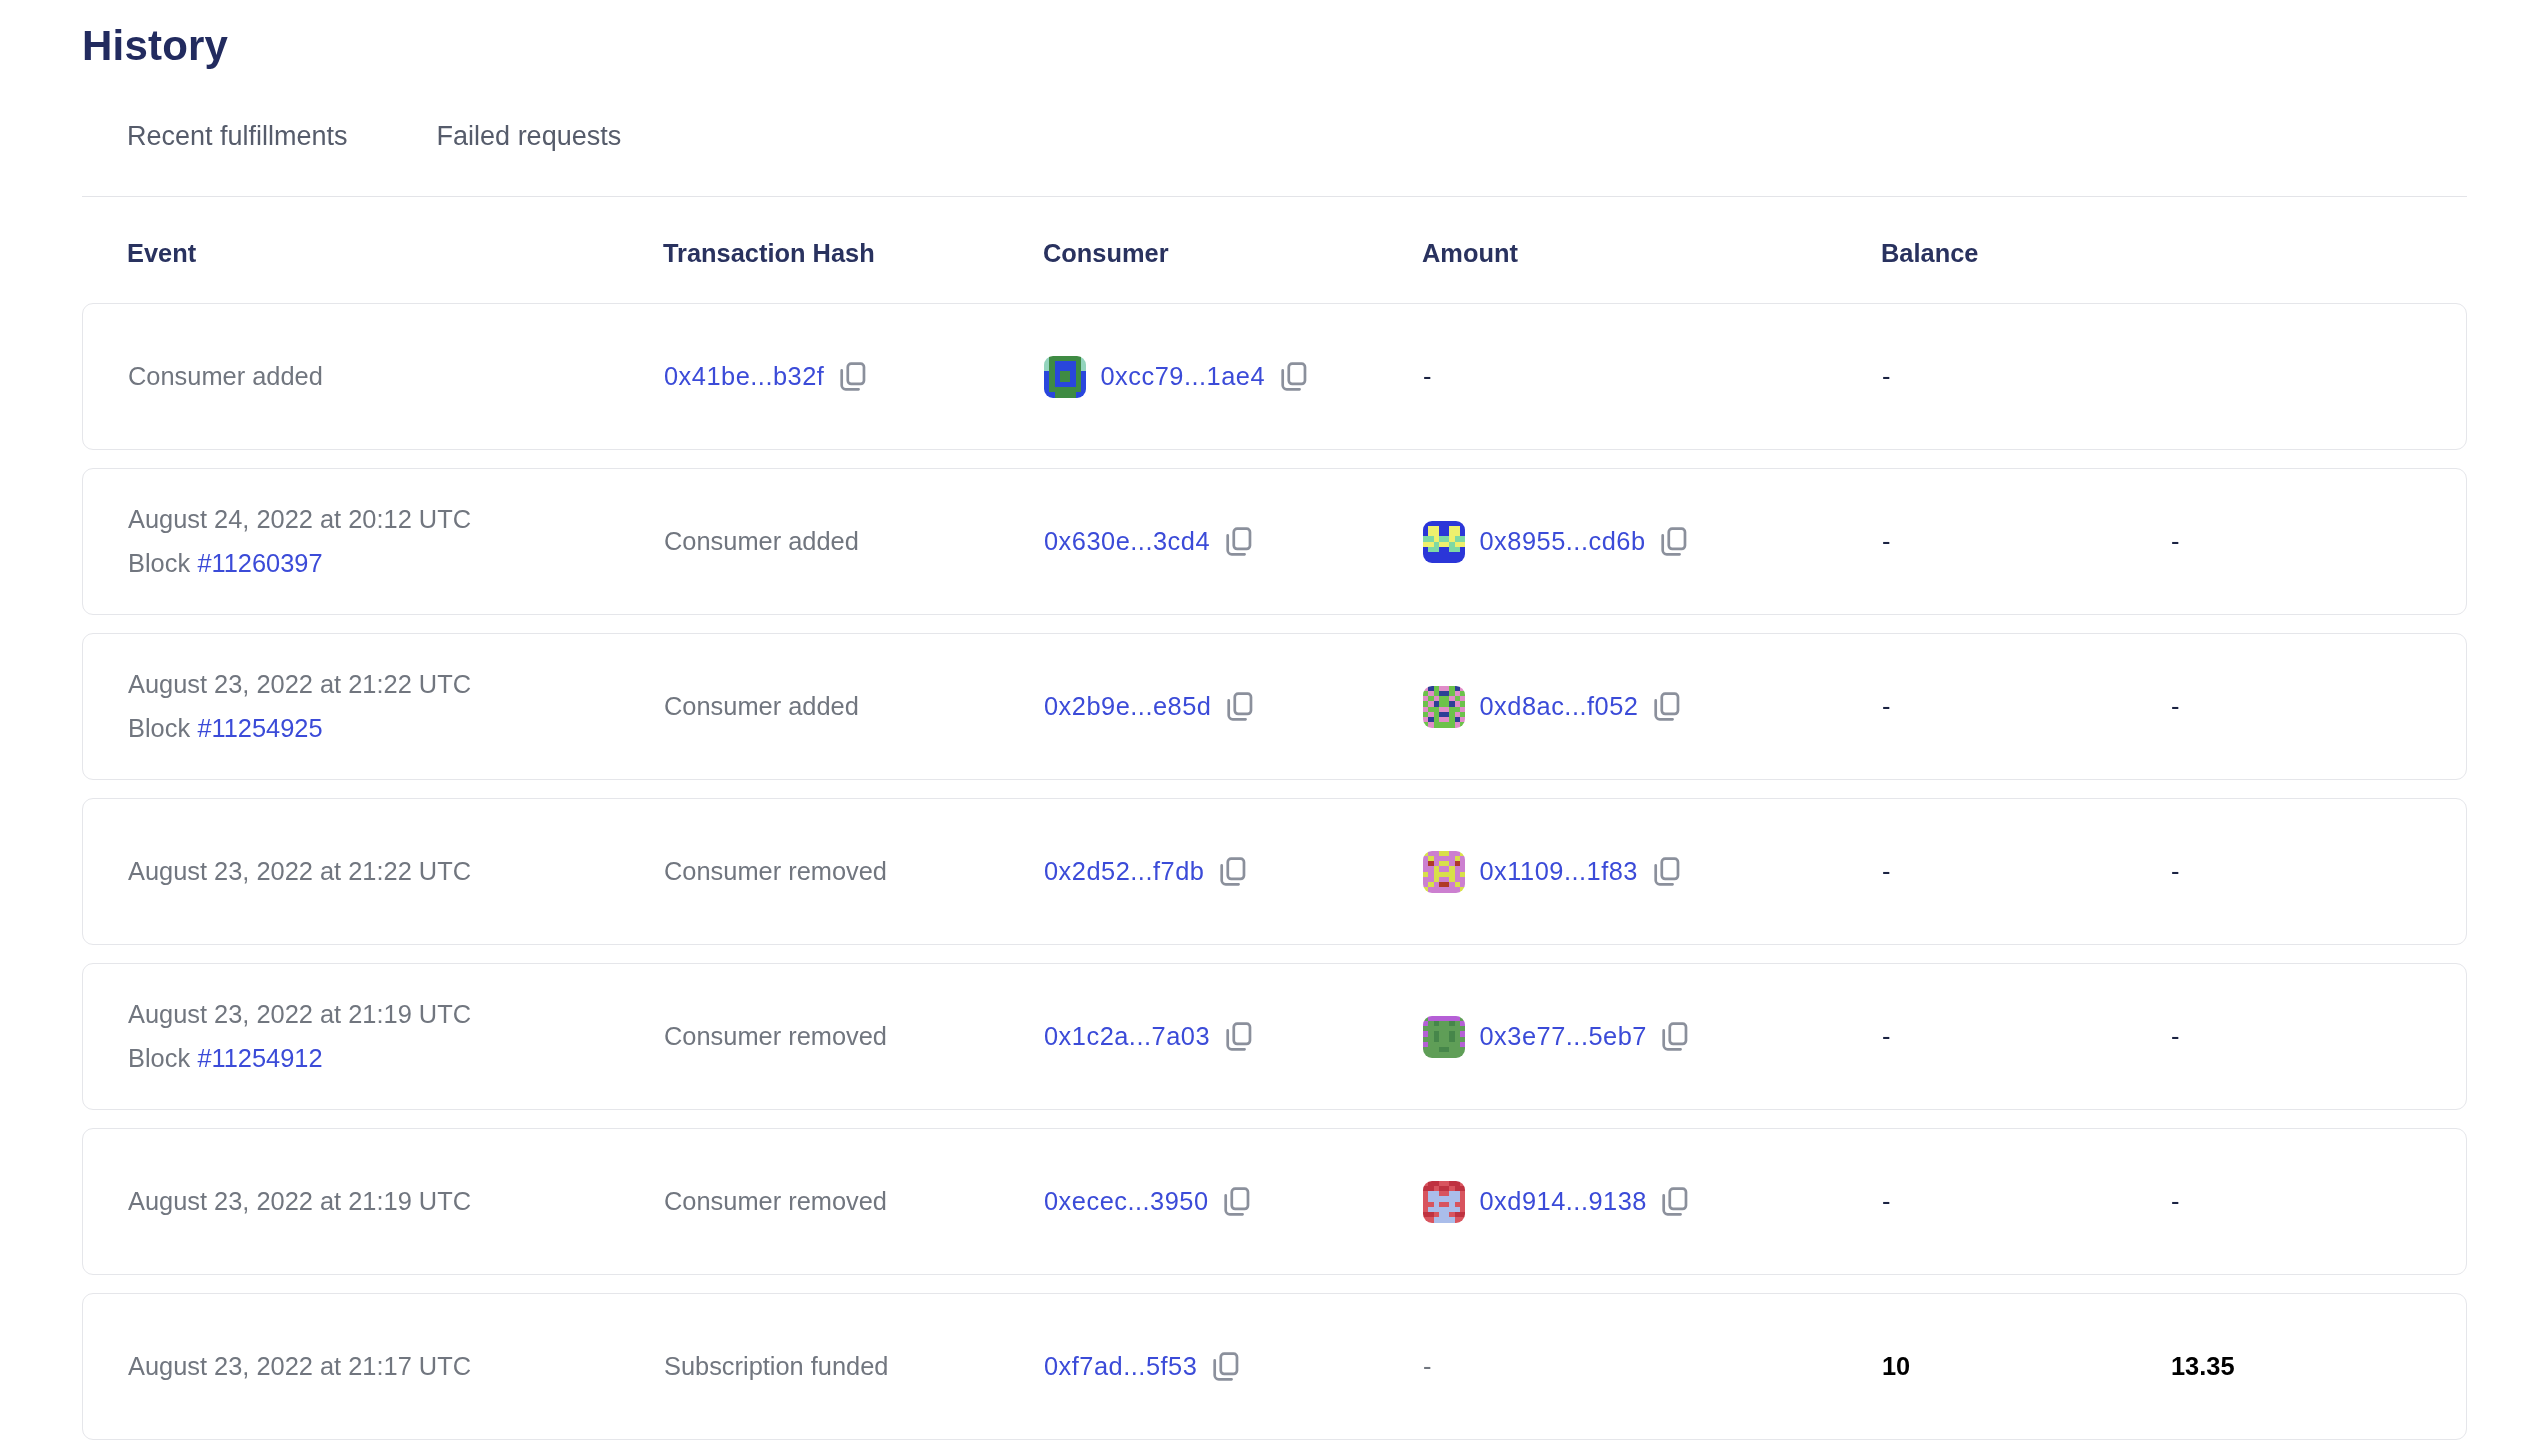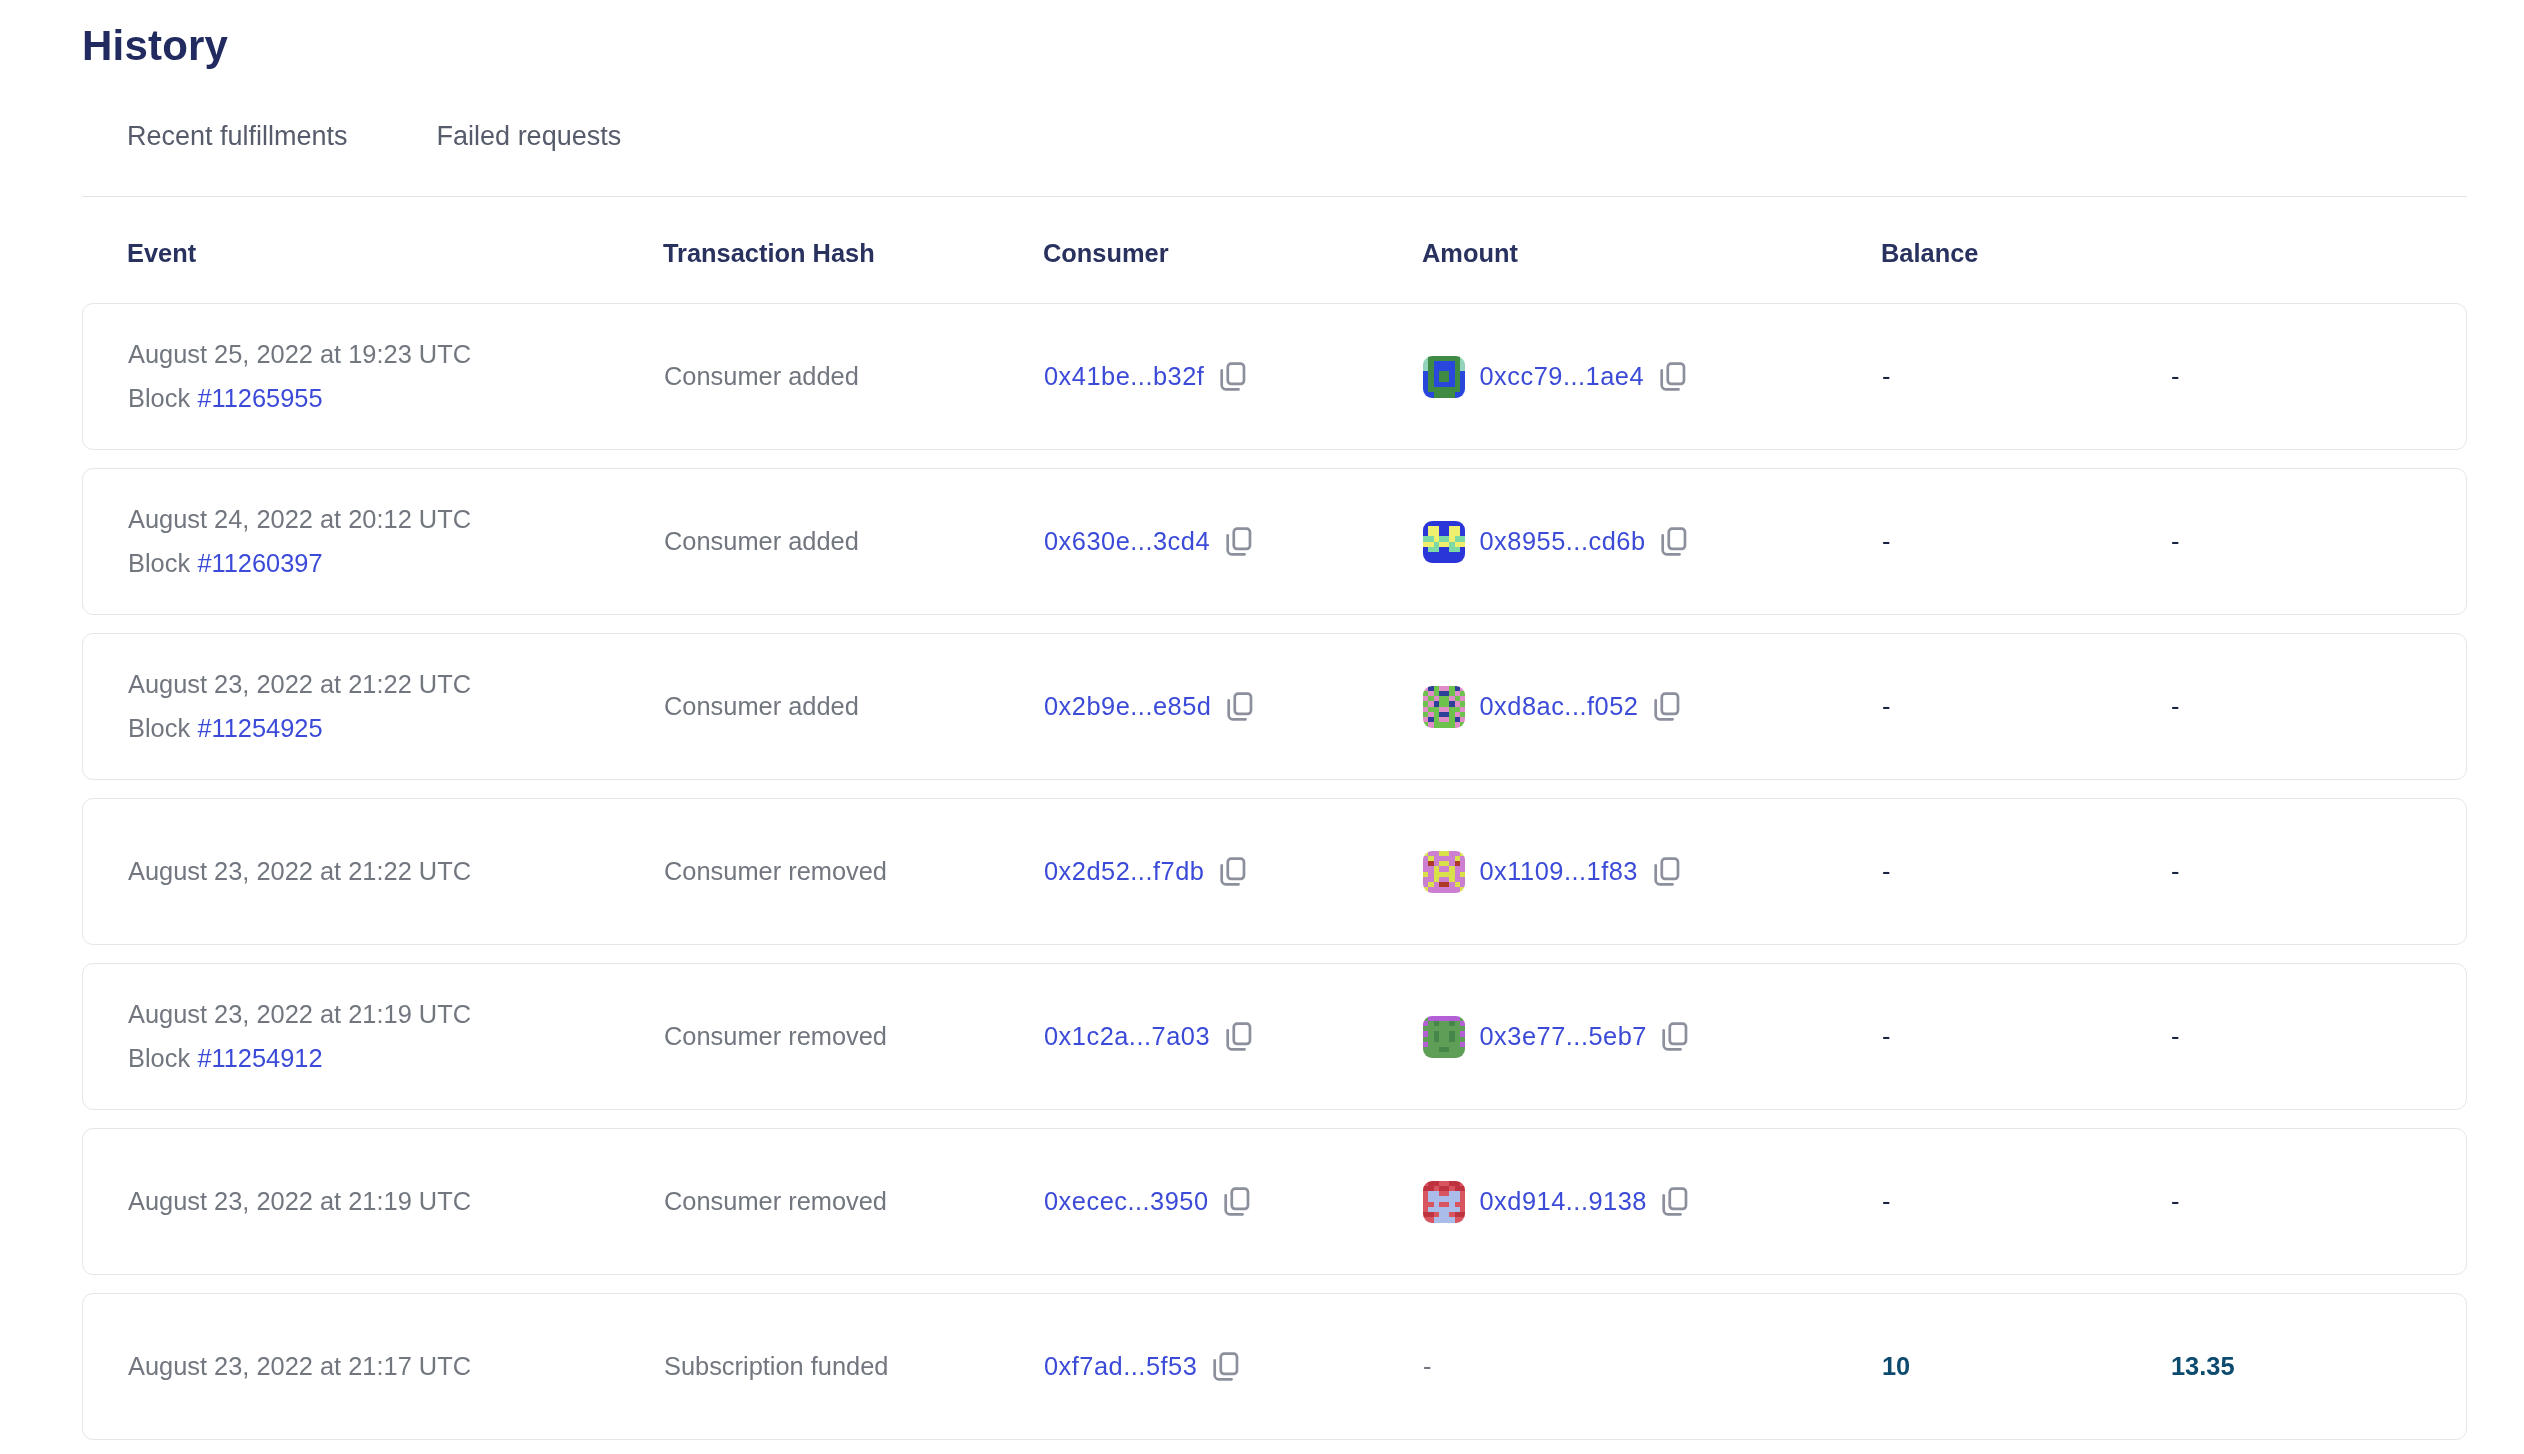--- a/index.html
+++ b/index.html
@@ -39,21 +39,21 @@
   .t-line2 { font-size:25.4px; color:#71767f; }
   .t-line2 a { color:#3b4bd8; text-decoration:none; margin-left:7.3px; }
   .cell-event { font-size:25.4px; color:#71767f; }
   .hashwrap { display:flex; align-items:center; gap:14.5px; }
   .hashlink { font-size:25.4px; color:#3b4bd8; text-decoration:none; letter-spacing:0.5px; cursor:pointer; }
   .copy-btn { background:none; border:none; cursor:pointer; display:flex; align-items:center; padding:0; }
   .cell-consumer { display:flex; align-items:center; gap:14.5px; }
   .avatar { width:42px; height:42px; border-radius:9px; overflow:hidden;
             display:grid; grid-template-columns:repeat(8,1fr); grid-template-rows:repeat(8,1fr); flex:0 0 42px; }
   .dash { font-size:25.4px; color:#1b2342; }
-  .num { font-size:25.4px; color:#0c4a6e; font-weight:600; }
+  .num { font-size:25.4px; color:#000000; font-weight:600; }
   .consumer-dash { font-size:25.4px; color:#71767f; }
 </style>
 </head>
 <body>
 
 <div class="page">
 
   <div class="title">History</div>
 
   <div class="tabs">
@@ -76,26 +76,20 @@
       <span class="unit"></span>
     </div>
     <div class="th">
       <span>Balance</span>
       <span class="unit"></span>
     </div>
   </div>
 
   <div id="rows">
   <div class="grid row-card">
-    <div class="cell-time">
-      <span class="t-line1">August 25, 2022 at 19:23 UTC</span>
-      <span class="t-line2">
-        <span>Block</span><a href="#">#11265955</a>
-      </span>
-    </div>
     <div class="cell-event">Consumer added</div>
     <div class="hashwrap">
       <a href="#" class="hashlink">0x41be...b32f</a>
       <button class="copy-btn">
         <svg width="27" height="31" viewBox="0 0 20 22">
           <rect x="6.5" y="1.5" width="12" height="15" rx="2.5" fill="none" stroke="#8b909c" stroke-width="2"></rect>
           <path d="M14.5 20.5 H5 A3 3 0 0 1 2 17.5 V6.5" fill="none" stroke="#8b909c" stroke-width="2" stroke-linecap="round"></path>
         </svg>
       </button>
     </div>

